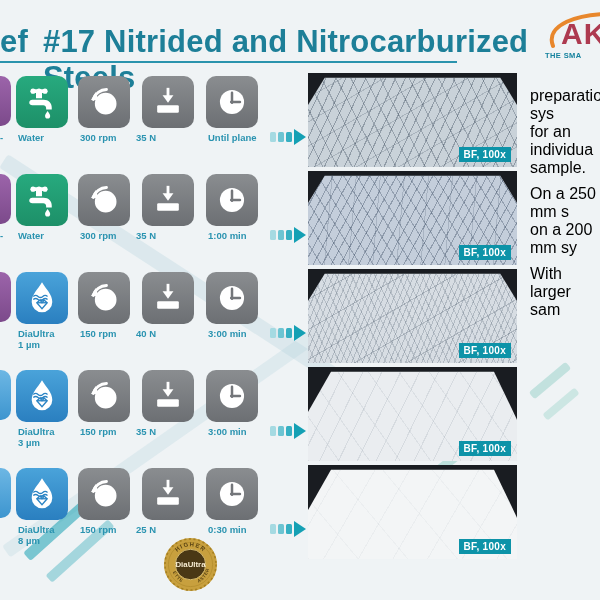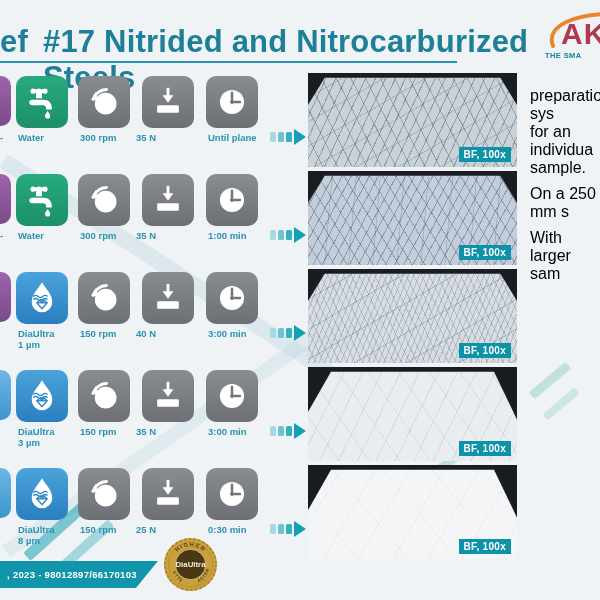--- a/index.html
+++ b/index.html
@@ -384,43 +384,41 @@
   <div class="notes">
     <p>
       </p>
       <div>preparation sys</div>
       <div>for an individua</div>
       <div>sample.</div>
     <p></p>
     <p>
       </p>
       <div>On a 250 mm s</div>
+      <div>on a 200 mm sy</div>
     <p></p>
     <p>
       </p>
       <div>With larger sam</div>
 
     <p></p>
     <p>
       </p>
 
     <p></p>
     <p>
       </p>
 
     <p></p>
     <p>
       </p>
 
     <p></p>
   </div>
 
-  <div class="banner">
-    <span>, 2023 - 98012897/66170103</span>
-  </div>
 
   <svg class="seal" viewBox="0 0 56 56">
     <circle cx="28" cy="28" r="27" fill="#c8a03e"></circle>
     <circle cx="28" cy="28" r="26" fill="none" stroke="#a57f22" stroke-width="1.6" stroke-dasharray="2.2 2.6"></circle>
     <circle cx="28" cy="28" r="22.5" fill="none" stroke="#b08a2a" stroke-width="0.7"></circle>
     <circle cx="28" cy="28" r="15.5" fill="#4a3815"></circle>
     <circle cx="28" cy="28" r="15.5" fill="none" stroke="#e3c878" stroke-width="0.9"></circle>
     <path id="sealTop" d="M9.5 28 A18.5 18.5 0 0 1 46.5 28" fill="none"></path>
     <path id="sealLeft" d="M9.5 34 A19.5 19.5 0 0 0 21 47" fill="none"></path>
     <path id="sealRight" d="M35 47 A19.5 19.5 0 0 0 46.5 34" fill="none"></path>

